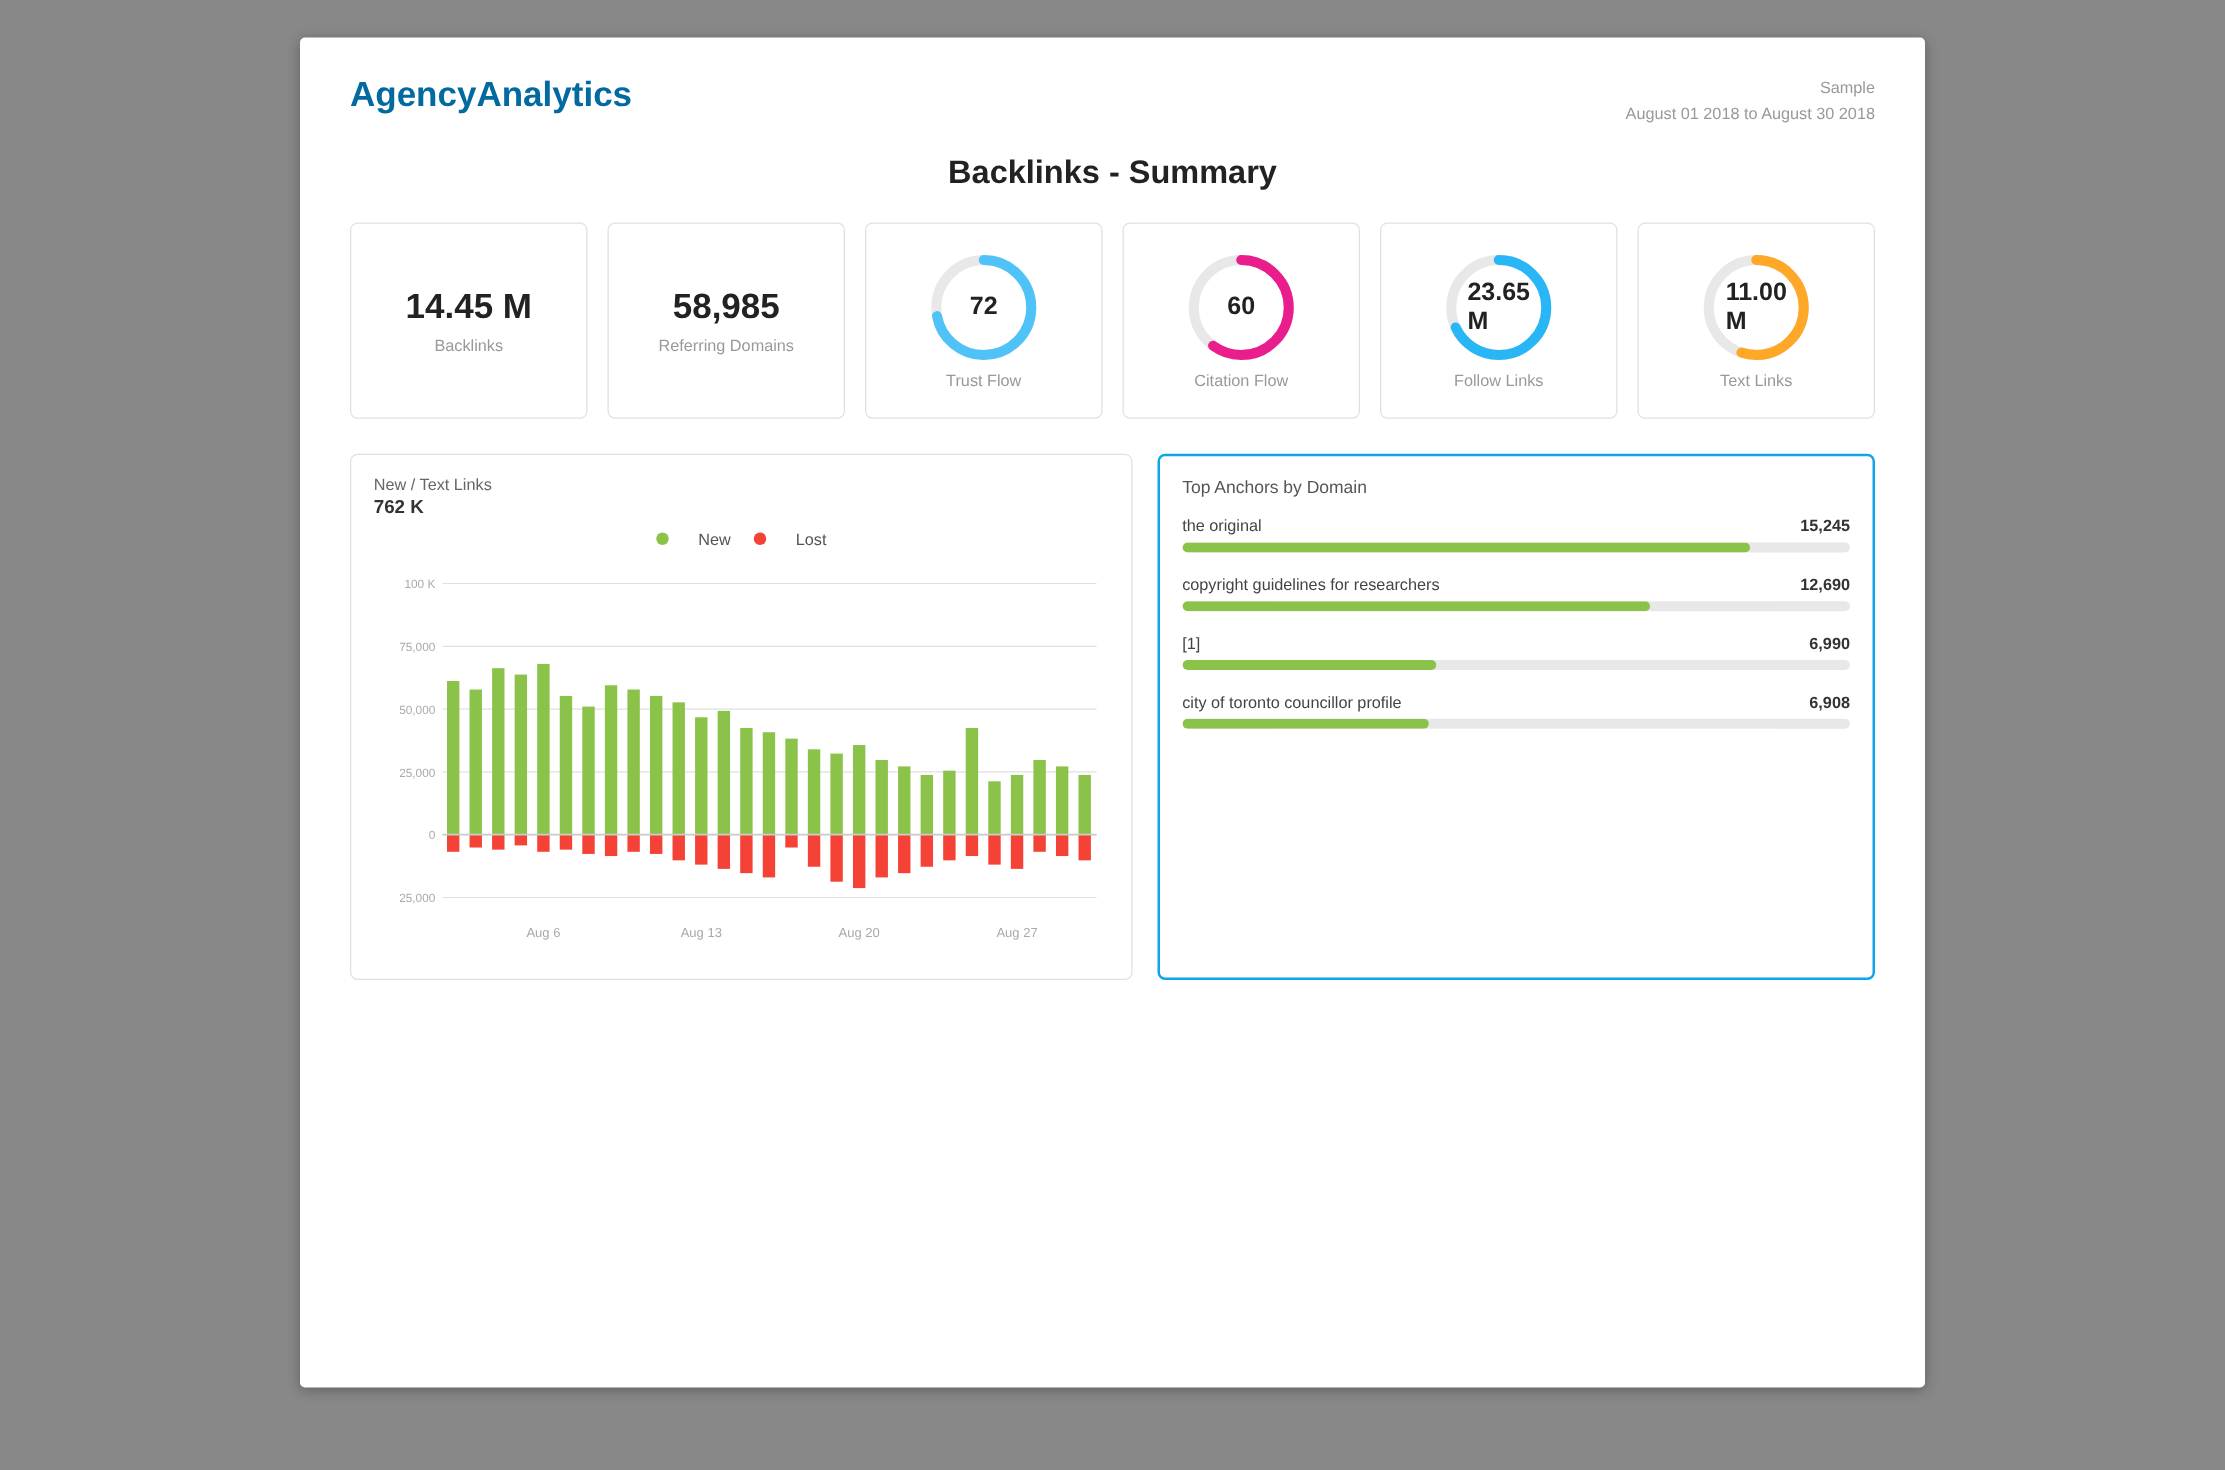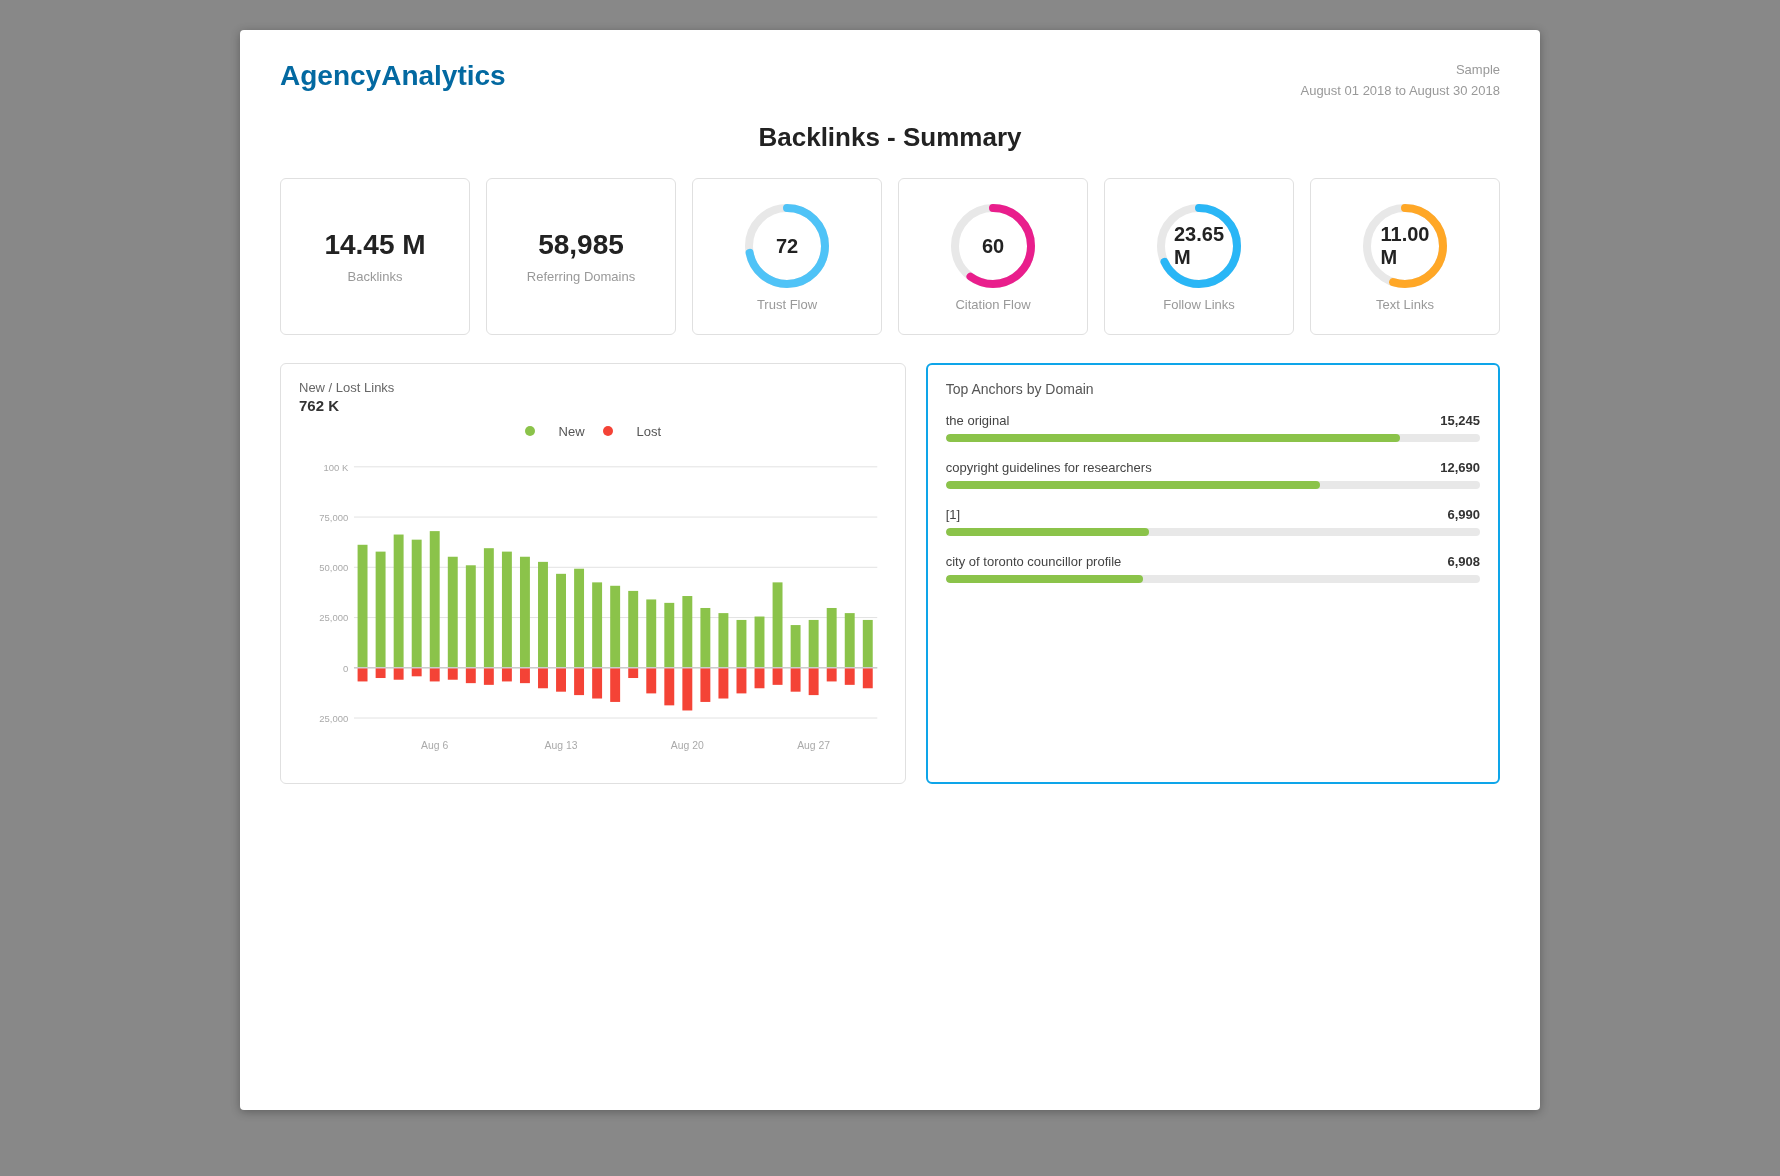--- a/index.html
+++ b/index.html
@@ -255,21 +255,21 @@
         </svg>
         <div class="donut-center">11.00 M</div>
       </div>
       <div class="kpi-label">Text Links</div>
     </div>
     </div>
 
   <div class="main-row">
 
     <div class="chart-panel">
-      <div class="chart-panel-title">New / Lost Links</div>
+      <div class="chart-panel-title">New / Text Links</div>
       <div class="chart-panel-value">762 K</div>
       <div class="legend" id="chart-legend">
           <div class="legend-item">
             <div class="legend-dot" style="background:#8bc34a"></div>
     <span>New</span>
           </div>
           <div class="legend-item">
             <div class="legend-dot" style="background:#f44336"></div>
     <span>Lost</span>
           </div>

